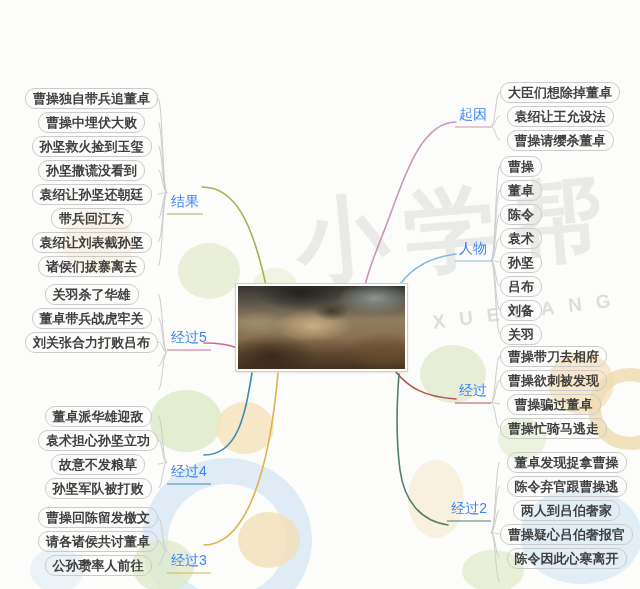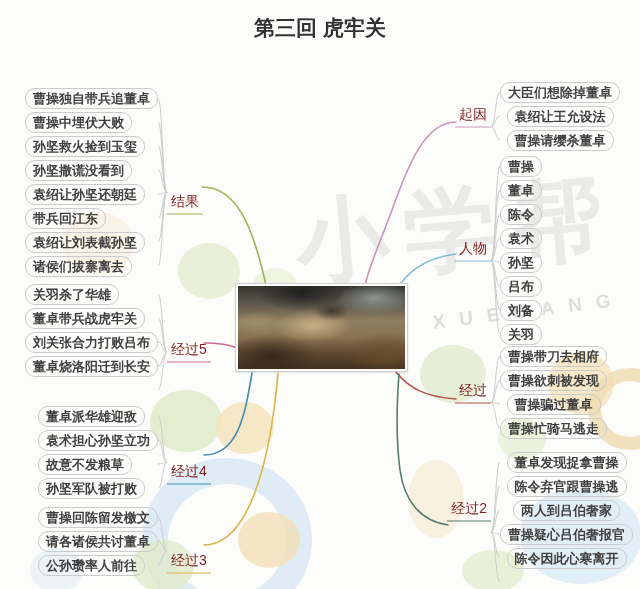--- a/index.html
+++ b/index.html
@@ -39,30 +39,30 @@
       radial-gradient(26px 14px at 56% 30%, rgba(60,50,40,.85), rgba(60,50,40,0) 70%),
       radial-gradient(55px 22px at 45% 48%, rgba(206,182,136,.9), rgba(206,182,136,0) 72%),
       radial-gradient(40px 18px at 12% 45%, rgba(162,146,110,.8), rgba(162,146,110,0) 70%),
       radial-gradient(60px 30px at 20% 85%, rgba(55,38,24,.9), rgba(55,38,24,0) 75%),
       radial-gradient(55px 28px at 88% 80%, rgba(108,78,46,.85), rgba(108,78,46,0) 75%),
       linear-gradient(180deg,#35352f 0%,#5b554a 20%,#8f7e60 42%,#8a7252 62%,#5d462e 82%,#42301e 100%);
   }
   
   .group{position:absolute;z-index:3;}
   .group .items{display:flex;flex-direction:column;}
-  .group.left .items{align-items:flex-start;margin-left:44px;}
+  .group.left .items{align-items:center;margin-left:44px;}
   .group.right .items{align-items:center;}
   .bubble{
     white-space:nowrap;height:19px;line-height:19px;padding:0 7px;margin:1.5px 0;
     font-size:13px;font-weight:700;color:#3f3f3f;
     border:1px solid #cbcbcb;border-radius:10px;background:transparent;
   }
   .label{
     position:absolute;top:50%;transform:translateY(-50%);
-    white-space:nowrap;font-size:14px;color:#7f1d1d;
+    white-space:nowrap;font-size:14px;color:#3b82f6;
     padding:1px 4px 3px 4px;border-bottom:1.5px solid var(--c);
   }
   .group.left .label{left:100%;margin-left:9px;margin-top:21px;}
   .group.right .label{right:100%;margin-right:9px;}
 </style>
 </head>
 <body>
 
 <div class="canvas">
 
@@ -79,21 +79,20 @@
   <div class="blob" style="left:548px;top:352px;width:66px;height:62px;background:#f4e4c0;opacity:.85;"></div>
   <div class="ring" style="left:588px;top:368px;width:58px;height:56px;border:13px solid #f0dcb2;opacity:.85;"></div>
   <div class="blob" style="left:498px;top:418px;width:48px;height:42px;background:#e6efd6;opacity:.8;"></div>
   <div class="blob" style="left:408px;top:460px;width:56px;height:78px;background:#f6eed8;opacity:.8;"></div>
   <div class="blob" style="left:520px;top:488px;width:122px;height:96px;background:#dcebf5;opacity:.85;"></div>
   <div class="blob" style="left:462px;top:550px;width:62px;height:42px;background:#e2ecce;opacity:.8;"></div>
 
   <div class="wm-cn">小学帮</div>
   <div class="wm-en">XUEBANG</div>
 
-  <div class="title">第三回 虎牢关</div>
 
   <svg class="links" id="link-svg" width="640" height="589">
     <g fill="none" stroke-width="1.6" stroke-linecap="round">
       <path stroke="#a2b356" d="M 202 187 C 235 187 252 222 266 285"></path>
       <path stroke="#d06a93" d="M 204 343 C 220 343 230 345 237 348"></path>
       <path stroke="#3e8cb0" d="M 204 455 C 238 455 245 415 252 373"></path>
       <path stroke="#ddb347" d="M 204 545 C 248 545 270 465 278 373"></path>
       <path stroke="#c795bd" d="M 456 122 C 425 122 408 165 392 210 C 378 248 369 266 365 286"></path>
       <path stroke="#85bcd9" d="M 456 254 C 432 257 414 266 401 283"></path>
       <path stroke="#b5524b" d="M 456 399 C 424 397 408 387 396 372"></path>
@@ -159,21 +158,20 @@
       <div class="bubble">诸侯们拔寨离去</div>
     </div>
   </div>
 
   <div class="group left" style="--c:#d06a93;right:482px;top:282px;">
     <div class="label">经过5</div>
     <div class="items">
       <div class="bubble">关羽杀了华雄</div>
       <div class="bubble">董卓带兵战虎牢关</div>
       <div class="bubble">刘关张合力打败吕布</div>
-      <div class="bubble">董卓烧洛阳迁到长安</div>
     </div>
   </div>
 
   <div class="group left" style="--c:#3e8cb0;right:482px;top:404px;">
     <div class="label">经过4</div>
     <div class="items">
       <div class="bubble">董卓派华雄迎敌</div>
       <div class="bubble">袁术担心孙坚立功</div>
       <div class="bubble">故意不发粮草</div>
       <div class="bubble">孙坚军队被打败</div>

